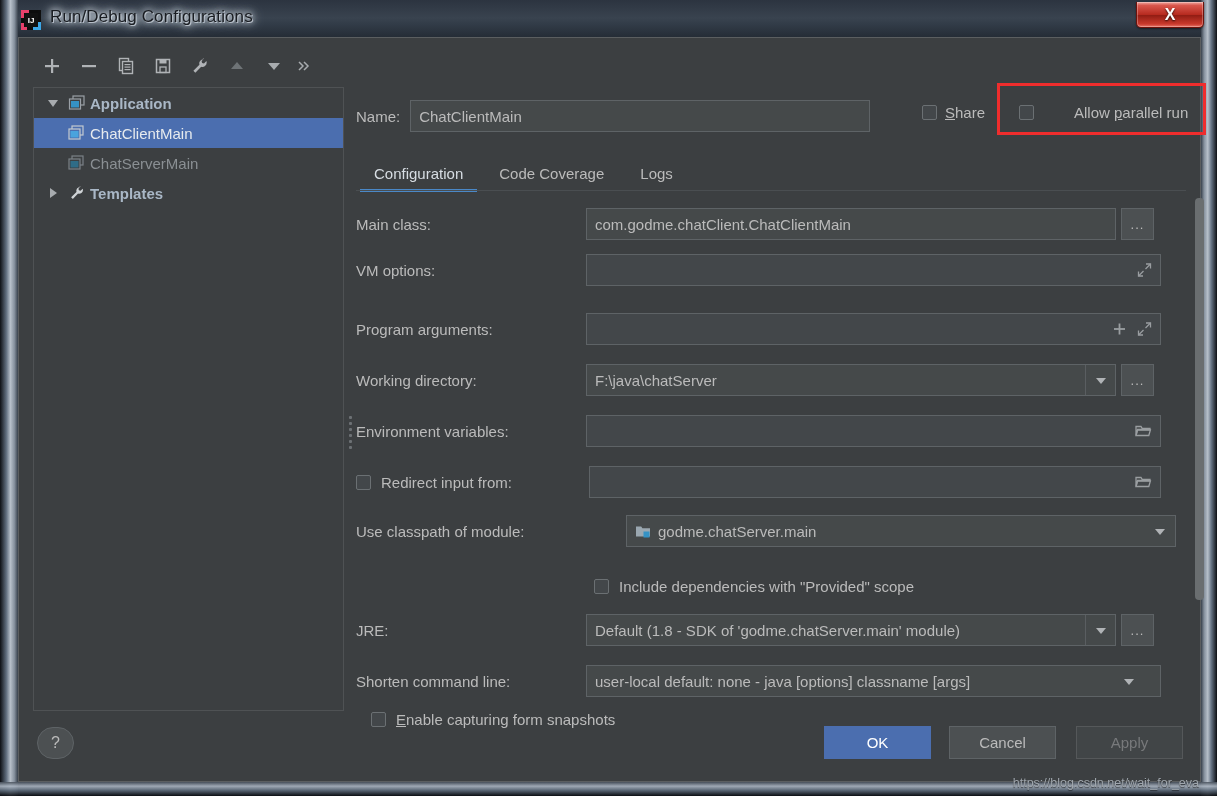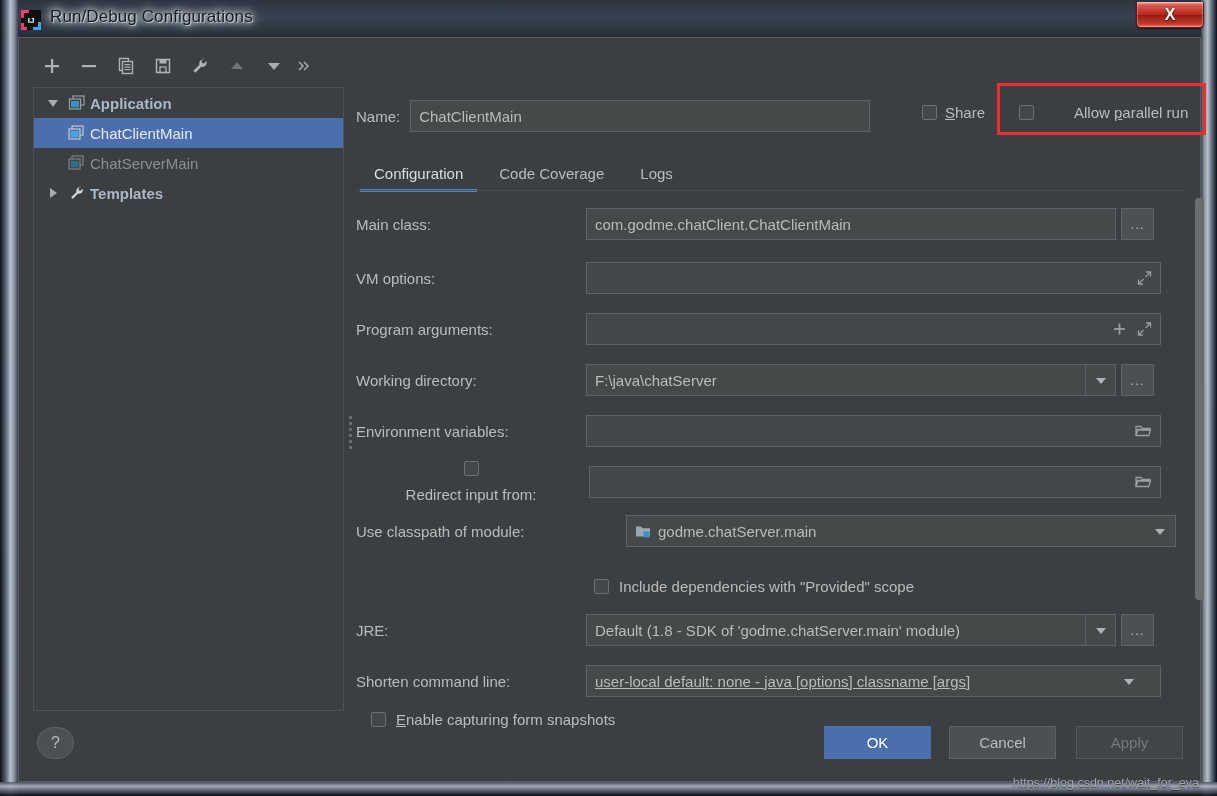--- a/index.html
+++ b/index.html
@@ -418,21 +418,21 @@
     <div id="content">
 
       <div class="frow" style="top:14px; width:820px;">
         <span class="flabel">Main class:</span>
         <div class="fbox" style="width:530px;">
           <span>com.godme.chatClient.ChatClientMain</span>
         </div>
         <div class="btn-dots">...</div>
       </div>
 
-      <div class="frow" style="top:68px; width:820px;">
+      <div class="frow" style="top:60px; width:820px;">
         <span class="flabel">VM options:</span>
         <div class="fbox empty" style="width:575px;">
           <span></span>
           <span class="inner-icon">
             <span class="icon-btn">
               <svg width="15" height="15" viewBox="0 0 15 15">
                   <polyline points="9,1.5 13.5,1.5 13.5,6" fill="none" stroke="#9a9ea1" stroke-width="1.3"></polyline>
                   <line x1="13.5" y1="1.5" x2="8.5" y2="6.5" stroke="#9a9ea1" stroke-width="1.3"></line>
                   <polyline points="6,13.5 1.5,13.5 1.5,9" fill="none" stroke="#9a9ea1" stroke-width="1.3"></polyline>
                   <line x1="1.5" y1="13.5" x2="6.5" y2="8.5" stroke="#9a9ea1" stroke-width="1.3"></line>
@@ -487,21 +487,21 @@
               <svg width="17" height="15" viewBox="0 0 17 15">
                   <path d="M1 3h5l1.3 2H15v1H2.6L1 12z" fill="none" stroke="#9a9ea1" stroke-width="1.3"></path>
                   <path d="M2.4 6.5h13L13.8 12H1z" fill="none" stroke="#9a9ea1" stroke-width="1.3"></path>
                 </svg>
             </span>
           </span>
         </div>
       </div>
 
       <div class="frow" style="top:272px; width:820px;">
-        <span class="flabel" style="display:flex; align-items:center; gap:10px;flex-direction:column;">
+        <span class="flabel" style="display:flex; align-items:center; gap:10px;">
           <span class="cbx"></span>
           <span>Redirect input from:</span>
         </span>
         <div class="fbox empty" style="width:572px; margin-left:3px;">
           <span></span>
           <span class="inner-icon">
             <span class="icon-btn">
               <svg width="17" height="15" viewBox="0 0 17 15">
                   <path d="M1 3h5l1.3 2H15v1H2.6L1 12z" fill="none" stroke="#9a9ea1" stroke-width="1.3"></path>
                   <path d="M2.4 6.5h13L13.8 12H1z" fill="none" stroke="#9a9ea1" stroke-width="1.3"></path>
@@ -542,21 +542,21 @@
             <svg width="12" height="12" viewBox="0 0 12 12">
                 <polygon points="1,4 11,4 6,10" fill="#b0b3b6"></polygon>
               </svg>
           </span>
         </div>
         <div class="btn-dots">...</div>
       </div>
 
       <div class="frow" style="top:471px; width:830px;">
         <span class="flabel">Shorten command line:</span>
-        <div class="fbox" style="width:575px; padding-right:16px;text-decoration:underline;">
+        <div class="fbox" style="width:575px; padding-right:16px;">
           <span style="flex:1">user-local default: none - java [options] classname [args]</span>
           <span class="combo-arrow" style="border-left:none;">
             <svg width="12" height="12" viewBox="0 0 12 12">
                 <polygon points="1,4 11,4 6,10" fill="#b0b3b6"></polygon>
               </svg>
           </span>
         </div>
       </div>
 
       <div class="chkrow" style="left:15px; top:518px;">

